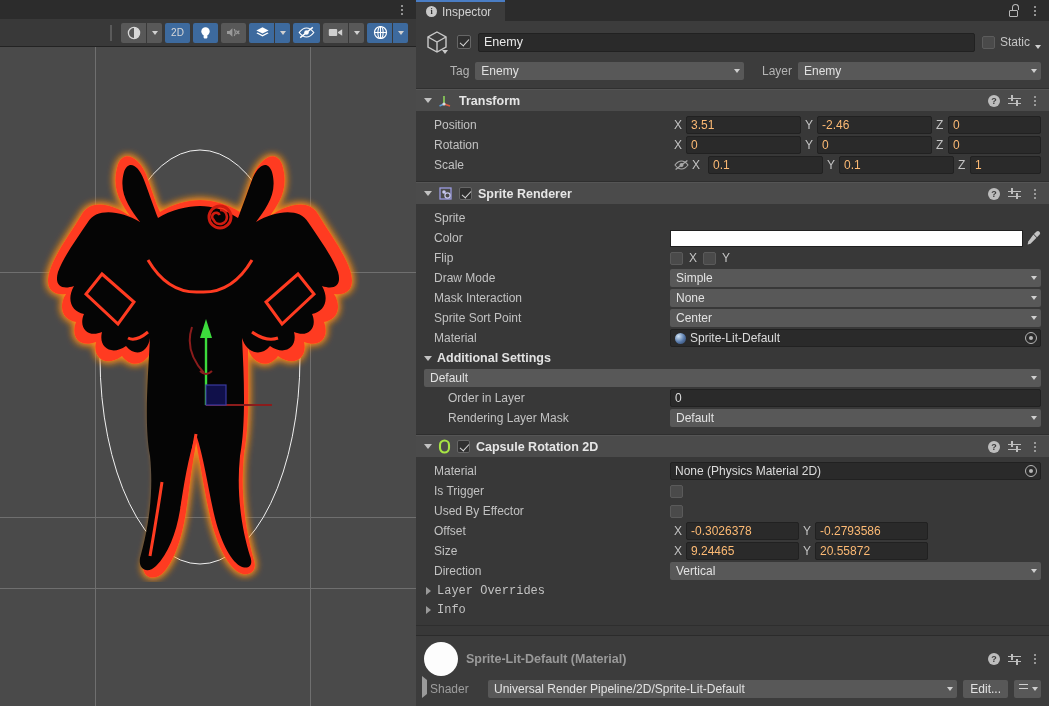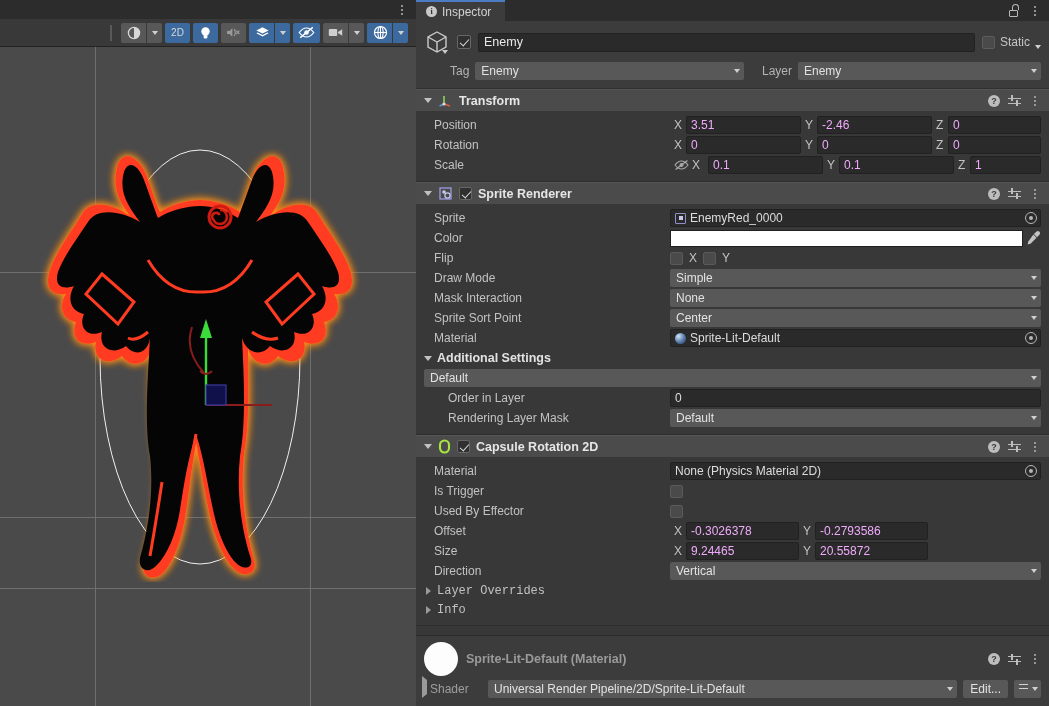--- a/index.html
+++ b/index.html
@@ -102,21 +102,21 @@
   .pre-ico .k1 { left:3px; top:0.5px; width:1.6px; height:6px; }
   .pre-ico .k2 { left:8px; top:5.5px; width:1.6px; height:6px; }
 
   .comp-body { padding:4px 8px 6px 8px; background:#383838; }
   .row { display:flex; align-items:center; height:20px; }
   .row-label { width:246px; font-size:12px; color:#c2c2c2; padding-left:10px; flex:none; }
   .row-label.ind { padding-left:24px; }
   .fields { flex:1; display:flex; align-items:center; gap:0px; }
 
   .axis-lbl { width:16px; text-align:left; font-size:12px; color:#c2c2c2; flex:none; padding-left:4px; }
-  .numfield { height:18px; background:#2a2a2a; border:1px solid #212121; border-radius:2px; color:#f0abfc;
+  .numfield { height:18px; background:#2a2a2a; border:1px solid #212121; border-radius:2px; color:#fdba74;
      font-size:12px; padding:0 4px; display:flex; align-items:center; }
   .nf3 { width:115px; }
   .nf2 { width:113px; }
 
   .wide-dd { flex:1; height:18px; background:#585858; border-radius:2px; display:flex; align-items:center;
      padding:0 4px 0 6px; color:#e2e2e2; font-size:12px; cursor:pointer; }
   .wide-dd .dd-caret { margin-left:auto; width:0;height:0;border-left:3.5px solid transparent;
      border-right:3.5px solid transparent;border-top:4px solid #cfcfcf; }
 
   .objfield { flex:1; height:18px; background:#2a2a2a; border:1px solid #212121; border-radius:2px;
@@ -515,27 +515,20 @@
                 <i></i>
                 <i></i>
                 <i></i>
               </span>
           </div>
         </div>
         <div class="comp-body">
 
           <div class="row">
             <span class="row-label">Sprite</span>
-            <div class="fields">
-              <div class="objfield">
-                <span class="mini-sprite"></span>
-                <span>EnemyRed_0000</span>
-                <span class="pick"></span>
-              </div>
-            </div>
           </div>
 
           <div class="row">
             <span class="row-label">Color</span>
             <div class="fields">
               <div class="colorfield">
                 <div class="color-swatch"></div>
                 <div class="eyedropper">
                   <svg width="15" height="16" viewBox="0 0 15 16">
                     <path d="M10.5 1.5 a2.2 2.2 0 0 1 3.1 3.1 L11 7.2 L7.9 4.1 Z" fill="#c4c4c4"></path>

